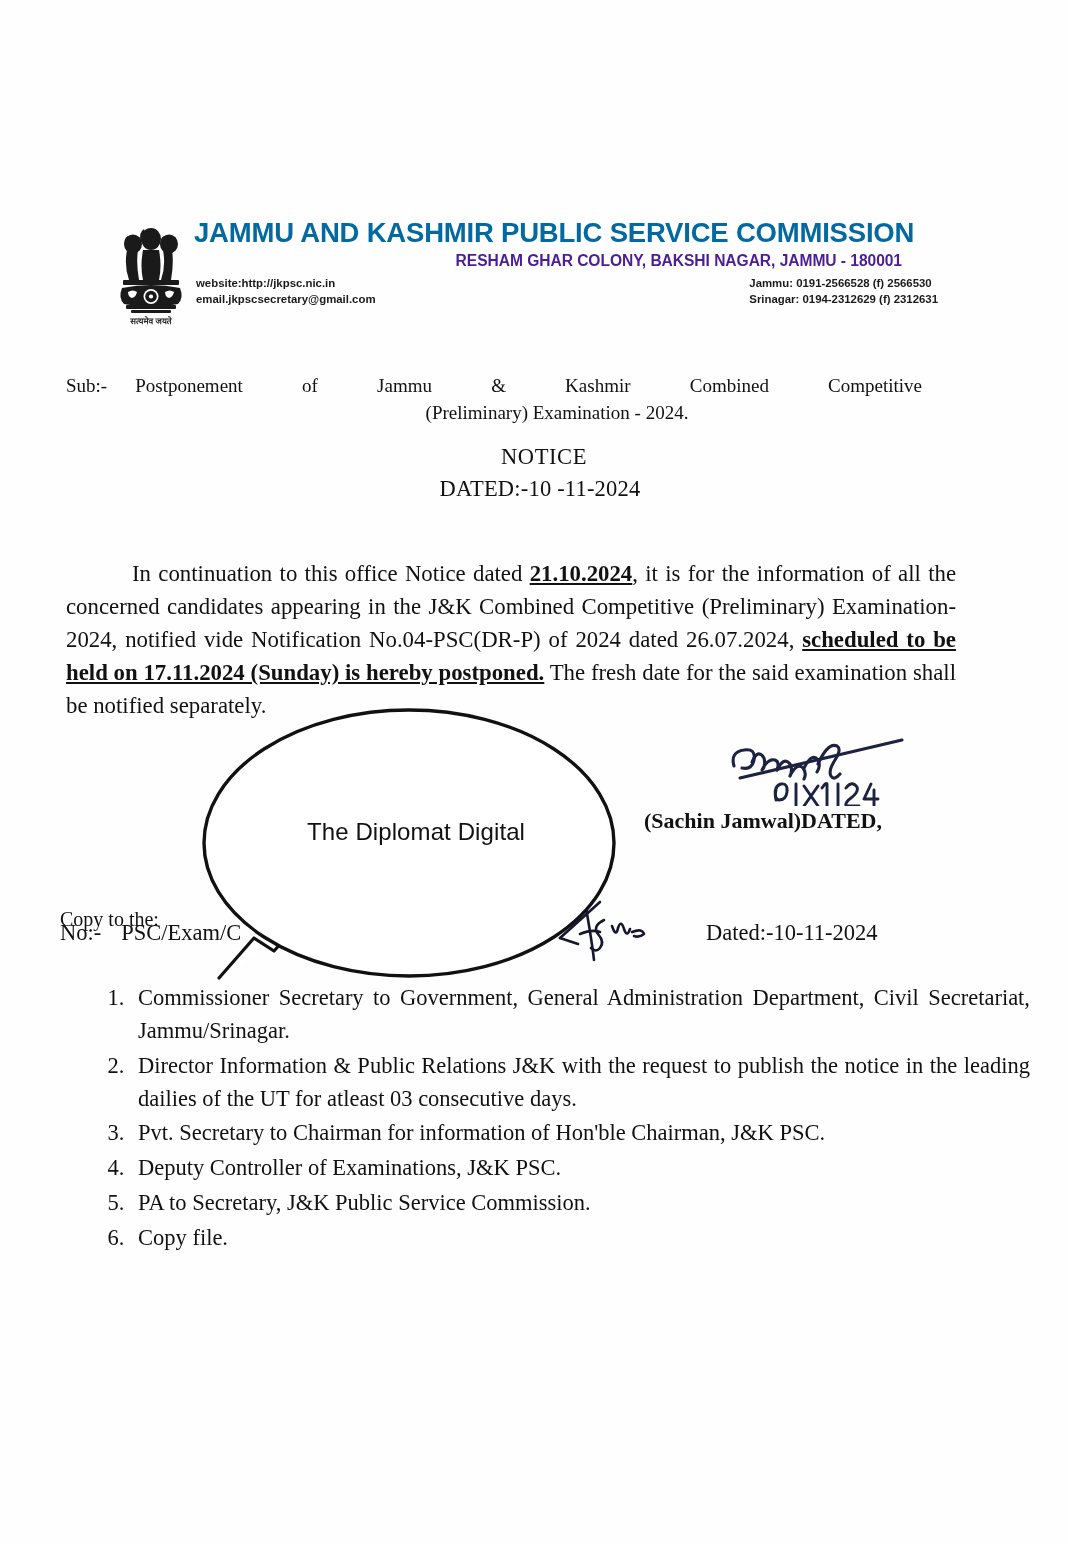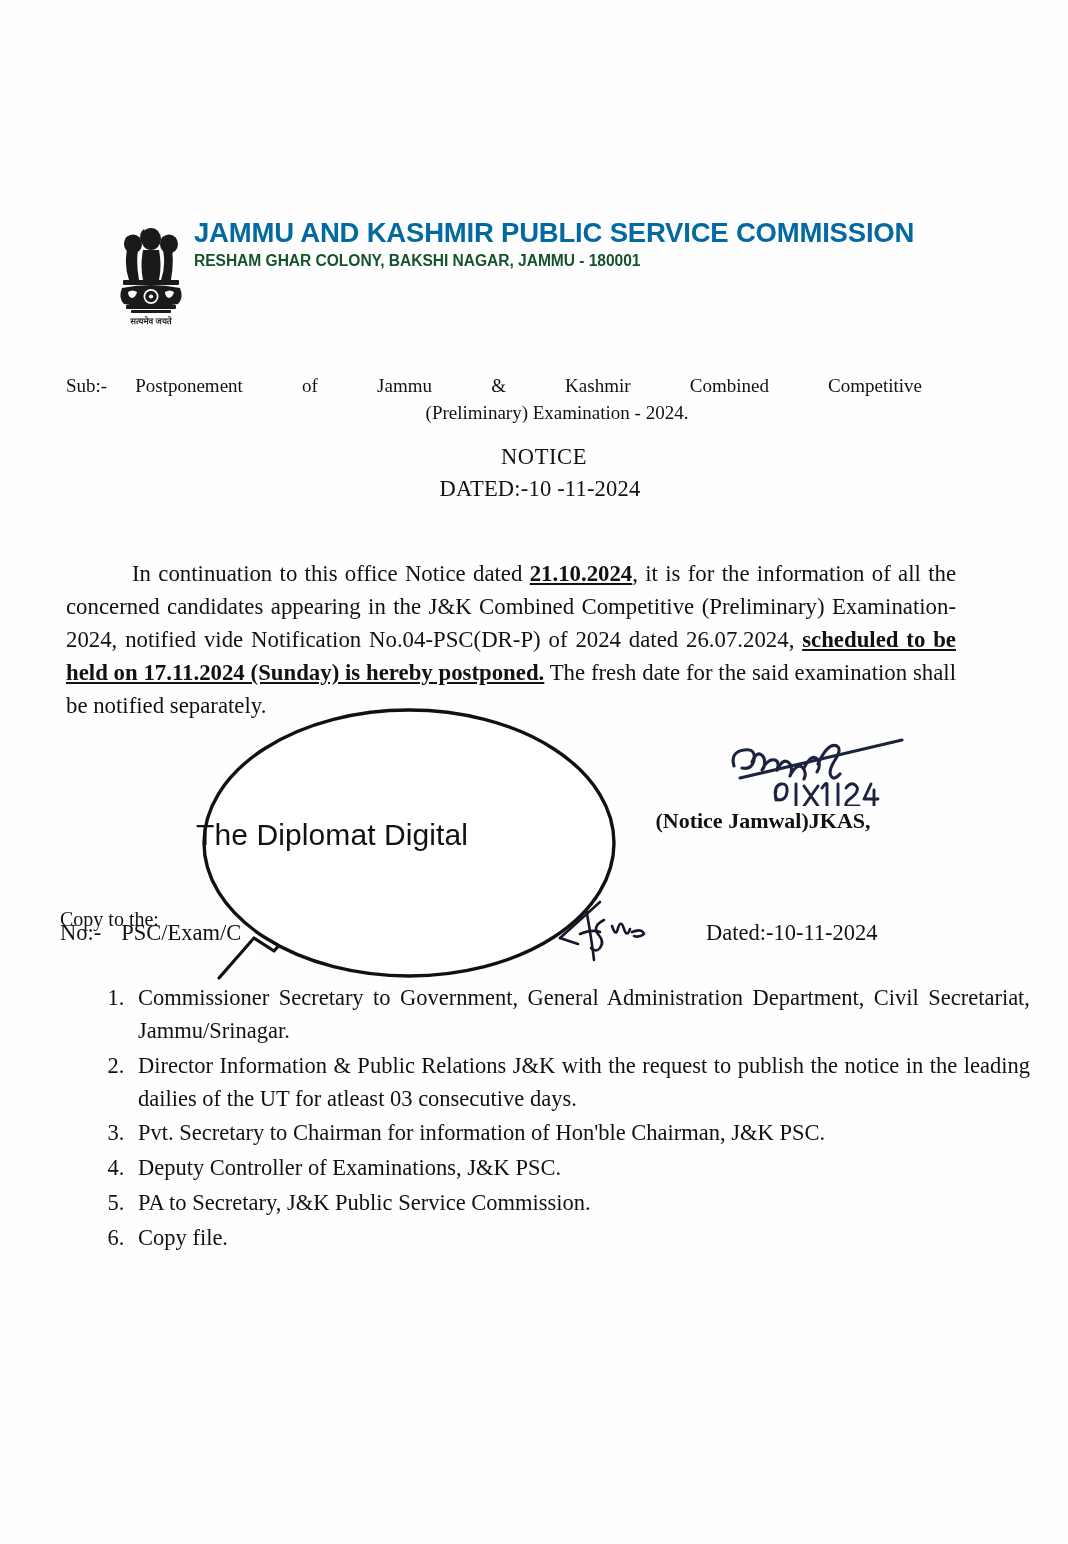--- a/index.html
+++ b/index.html
@@ -54,23 +54,23 @@
     line-height: 1.06;
     color: #0369a1;
     white-space: nowrap;
   }
   .org-address {
     font-family: "Liberation Sans", "DejaVu Sans", sans-serif;
     font-weight: bold;
     font-size: 15.6px;
     letter-spacing: -0.05px;
     margin-top: 5px;
-    text-align: left;
+    text-align: right;
     padding-right: 58px;
-    color: #14532d;
+    color: #4c1d95;
   }
   .contact-row {
     display: flex;
     justify-content: space-between;
     align-items: flex-start;
     margin-top: 6px;
   }
   .contact-left, .contact-right {
     font-family: "Liberation Sans", "DejaVu Sans", sans-serif;
     font-size: 11.4px;
@@ -234,23 +234,23 @@
     width: 440px;
     height: 290px;
     pointer-events: none;
   }
   .watermark svg { display: block; width: 100%; height: 100%; }
   .wm-label {
     position: absolute;
     left: 0;
     top: 118px;
     width: 440px;
-    text-align: left;
+    text-align: center;
     font-family: "Liberation Sans", "DejaVu Sans", sans-serif;
-    font-size: 30px;
+    font-size: 24px;
     color: #111111;
     letter-spacing: 0.1px;
   }
 </style>
 </head>
 <body>
 
 <div class="page">
 
   <div class="letterhead">
@@ -285,20 +285,30 @@
             <rect x="12" y="83" width="50" height="4" rx="1"></rect>
             <rect x="17" y="88" width="40" height="3" rx="1"></rect>
           </g>
           <text x="37" y="102" text-anchor="middle" font-family="'Liberation Sans', sans-serif" font-size="8.5" font-weight="bold" fill="#2a2a2a">सत्यमेव जयते</text>
         </svg>
       </div>
 
       <div class="lh-text">
         <div class="org-name">JAMMU AND KASHMIR PUBLIC SERVICE COMMISSION</div>
         <div class="org-address">RESHAM GHAR COLONY, BAKSHI NAGAR, JAMMU - 180001</div>
+        <div class="contact-row">
+          <div class="contact-left">
+            <span class="contact-line">website:http://jkpsc.nic.in</span>
+            <span class="contact-line">email.jkpscsecretary@gmail.com</span>
+          </div>
+          <div class="contact-right">
+            <span class="contact-line">Jammu: 0191-2566528 (f) 2566530</span>
+            <span class="contact-line">Srinagar: 0194-2312629 (f) 2312631</span>
+          </div>
+        </div>
       </div>
 
     </div>
   </div>
 
   <div class="subject">
     <div class="subj-line1">
       <span class="subj-label">Sub:-</span>
       <span class="subj-body1">Postponement of Jammu &amp; Kashmir Combined  Competitive</span>
     </div>
@@ -328,21 +338,21 @@
         <path d="M78 60 L92 80 M92 60 L78 80"></path>
         <path d="M101 58 L101 80 M96 62 q4 -6 5 -4"></path>
         <path d="M112 58 L112 80"></path>
         <path d="M120 62 q6 -8 11 -1 q2 5 -6 11 q-6 4 -5 8 h13"></path>
         <path d="M145 58 L138 73 h14 M148 64 L148 80"></path>
       </g>
     </svg>
   </div>
 
   <div class="sig-block">
-    <div>(Notice Jamwal)JKAS,</div>
+    <div>(Sachin Jamwal)DATED,</div>
   </div>
 
   <div class="ref-line">
     <span class="ref-no">
       <span class="no-label">No:-</span><span>PSC/Exam/C</span>
     </span>
     <span class="ref-dated">Dated:-10-11-2024</span>
   </div>
 
   <div class="copy-to">Copy to the:</div>

